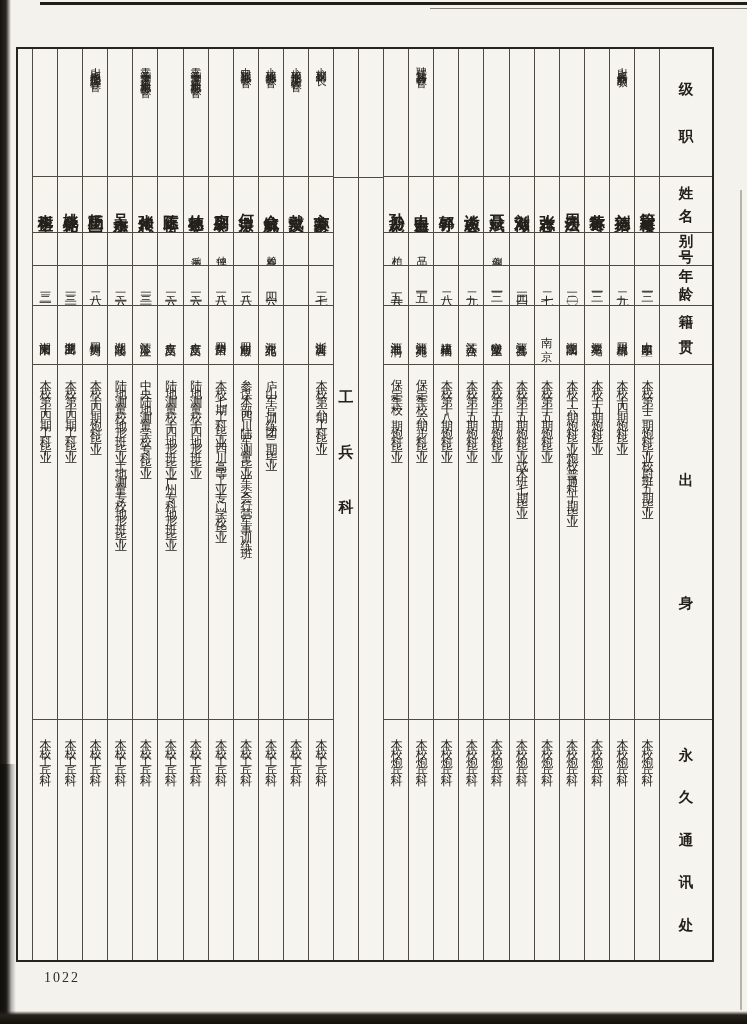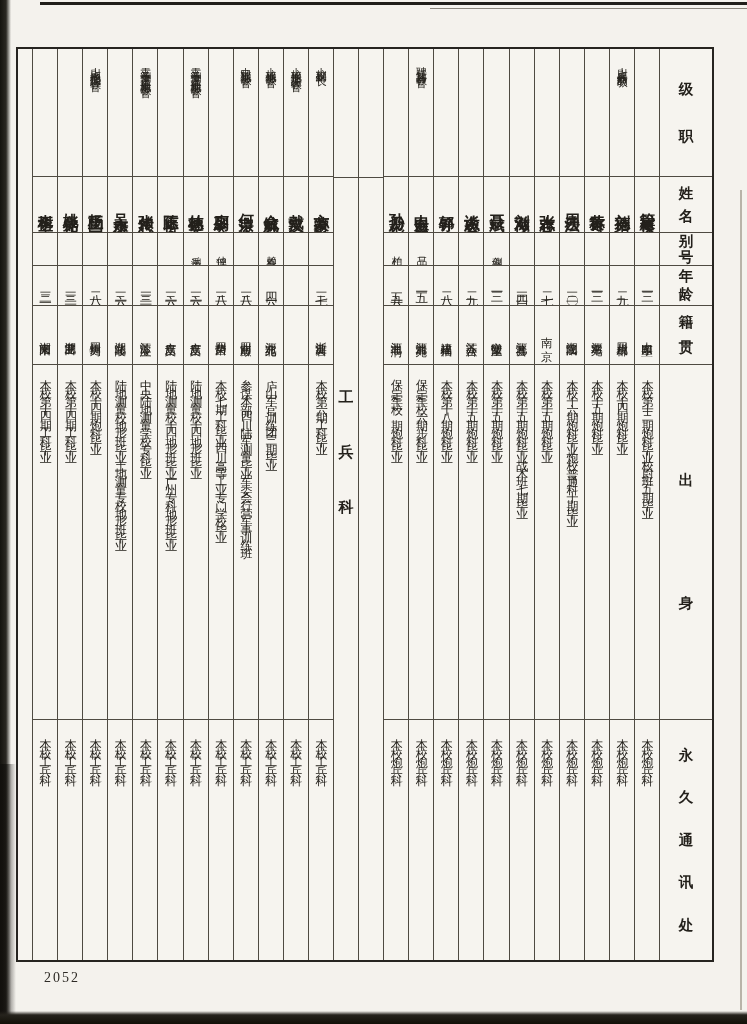--- a/index.html
+++ b/index.html
@@ -632,20 +632,20 @@
         </div>
         <div class="cell r5 originc" style="height: 357px;">
           <div class="vt origin">本校第十四期工科毕业</div>
         </div>
         <div class="cell r6 addrc" style="height: 242px;">
           <div class="vt address">本校工兵科</div>
         </div>
       </div>
       <div class="col spare"></div>
     </div>
-  <div class="pageno">2052</div>
+  <div class="pageno">1022</div>
   <div class="edge-left"></div>
   <div class="edge-left2"></div>
   <div class="edge-bottom"></div>
   <div class="edge-topline"></div>
   <div class="edge-topline2"></div>
   <div class="edge-right"></div>
 </div>
 
 </body></html>

